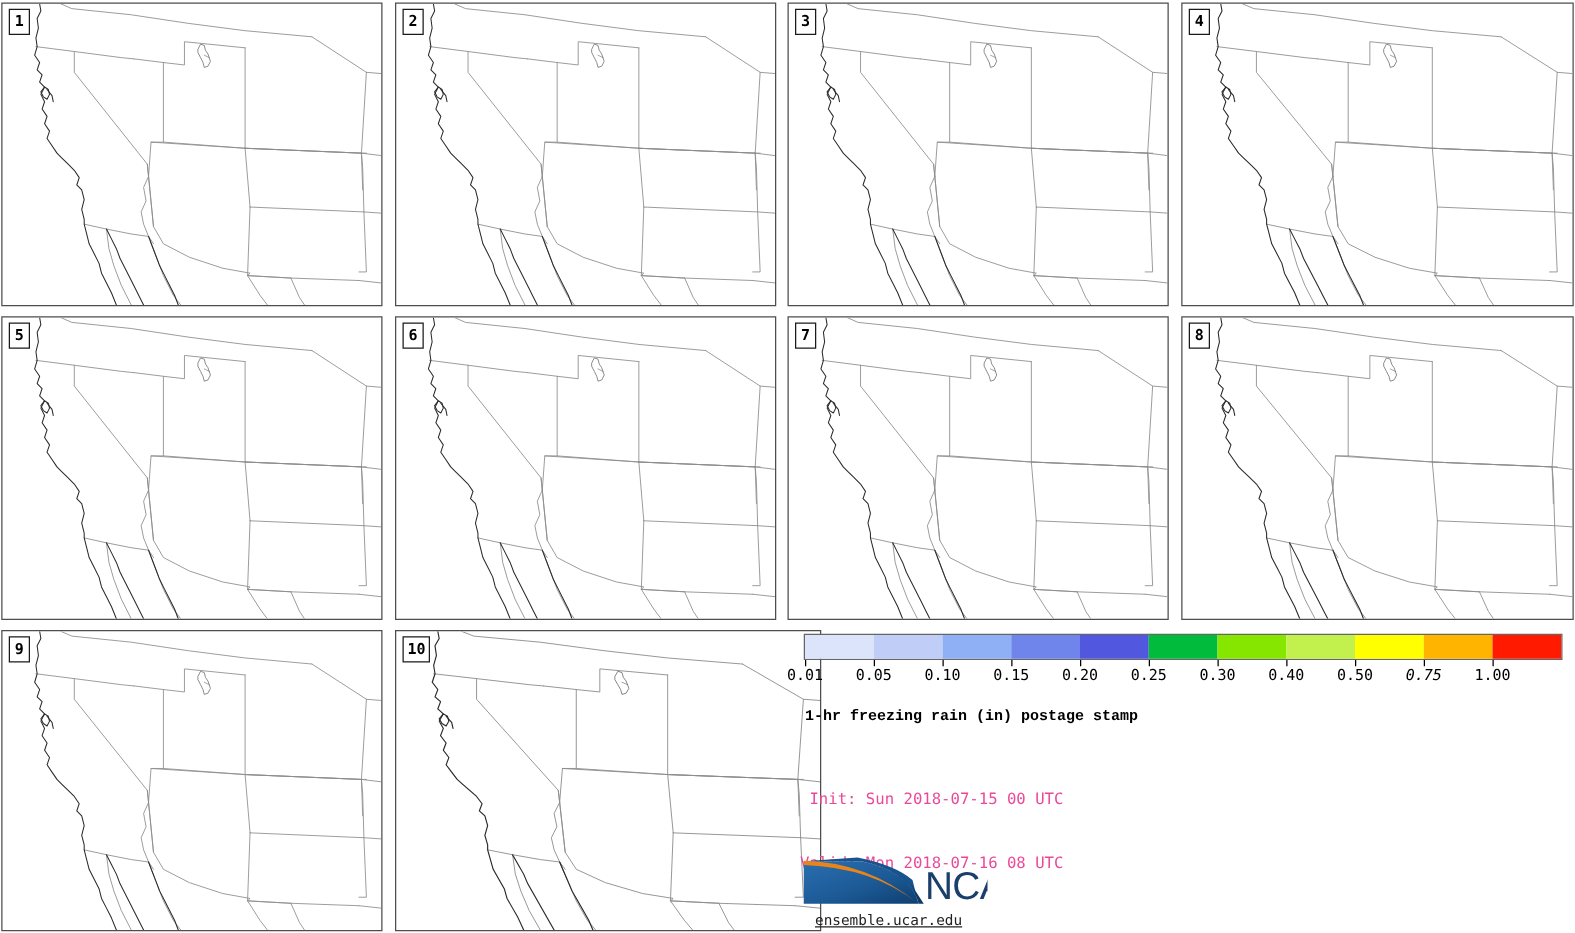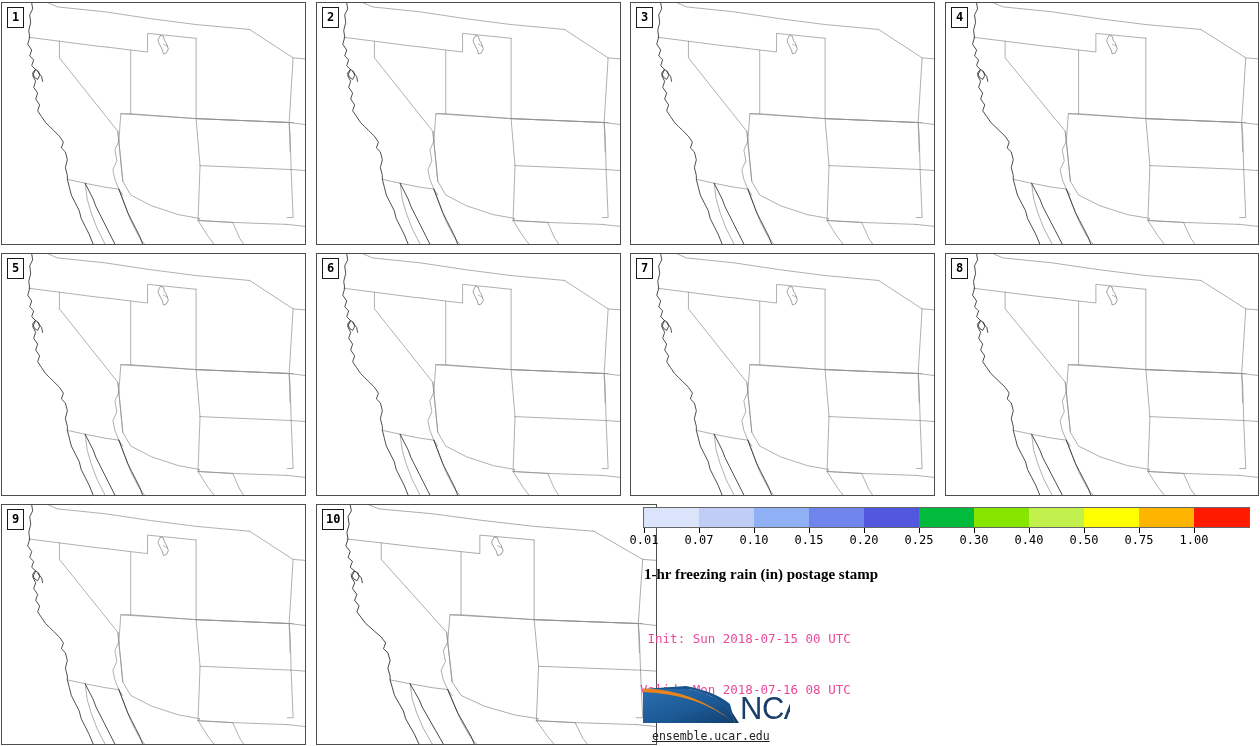--- a/index.html
+++ b/index.html
@@ -115,22 +115,22 @@
     font-family: "DejaVu Sans Mono", "Liberation Mono", monospace;
     font-size: 12px;
     color: #000000;
     white-space: nowrap;
   }
 
   #plot-title {
     position: absolute;
     left: 14px;
     top: 66px;
-    font-family: Liberation Serif, serif;
-    font-size: 15px;
+    font-family: Liberation Mono, monospace;
+    font-size: 12px;
     font-weight: bold;
     color: #000000;
     white-space: nowrap;
     letter-spacing: 0px;
   }
   #time-block {
     position: absolute;
     left: 10px;
     top: 96px;
     font-family: "DejaVu Sans Mono", "Liberation Mono", monospace;
@@ -917,29 +917,29 @@
         <div class="cb-tick" style="left: 221px;"></div>
         <div class="cb-tick" style="left: 276px;"></div>
         <div class="cb-tick" style="left: 331px;"></div>
         <div class="cb-tick" style="left: 386px;"></div>
         <div class="cb-tick" style="left: 441px;"></div>
         <div class="cb-tick" style="left: 496px;"></div>
         <div class="cb-tick" style="left: 551px;"></div>
       </div>
     <div id="colorbar-labels">
         <div class="cb-label" style="left: 1px; text-align: right;">0.01</div>
-        <div class="cb-label" style="left: 56px;">0.07</div>
+        <div class="cb-label" style="left: 56px;">0.05</div>
         <div class="cb-label" style="left: 111px; text-align: right;">0.10</div>
         <div class="cb-label" style="left: 166px;">0.15</div>
         <div class="cb-label" style="left: 221px;">0.20</div>
         <div class="cb-label" style="left: 276px;">0.25</div>
         <div class="cb-label" style="left: 331px;">0.30</div>
         <div class="cb-label" style="left: 386px;">0.40</div>
         <div class="cb-label" style="left: 441px;">0.50</div>
-        <div class="cb-label" style="left: 496px;">0.75</div>
+        <div class="cb-label" style="left: 496px; font-style: italic;">0.75</div>
         <div class="cb-label" style="left: 551px;">1.00</div>
       </div>
   </div>
 
   <div id="plot-title">1-hr freezing rain (in) postage stamp</div>
 
   <div id="time-block">
     <div class="time-line"> Init: Sun 2018-07-15 00 UTC</div>
     <div class="time-line">Valid: Mon 2018-07-16 08 UTC</div>
   </div>

